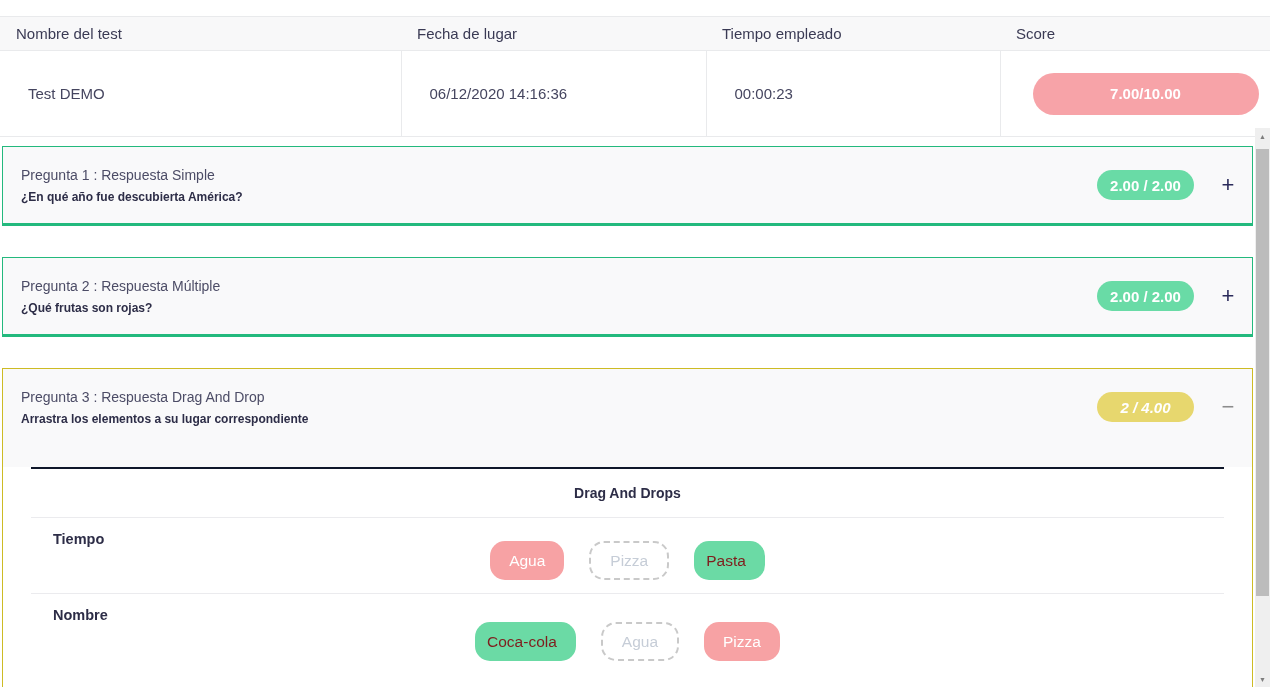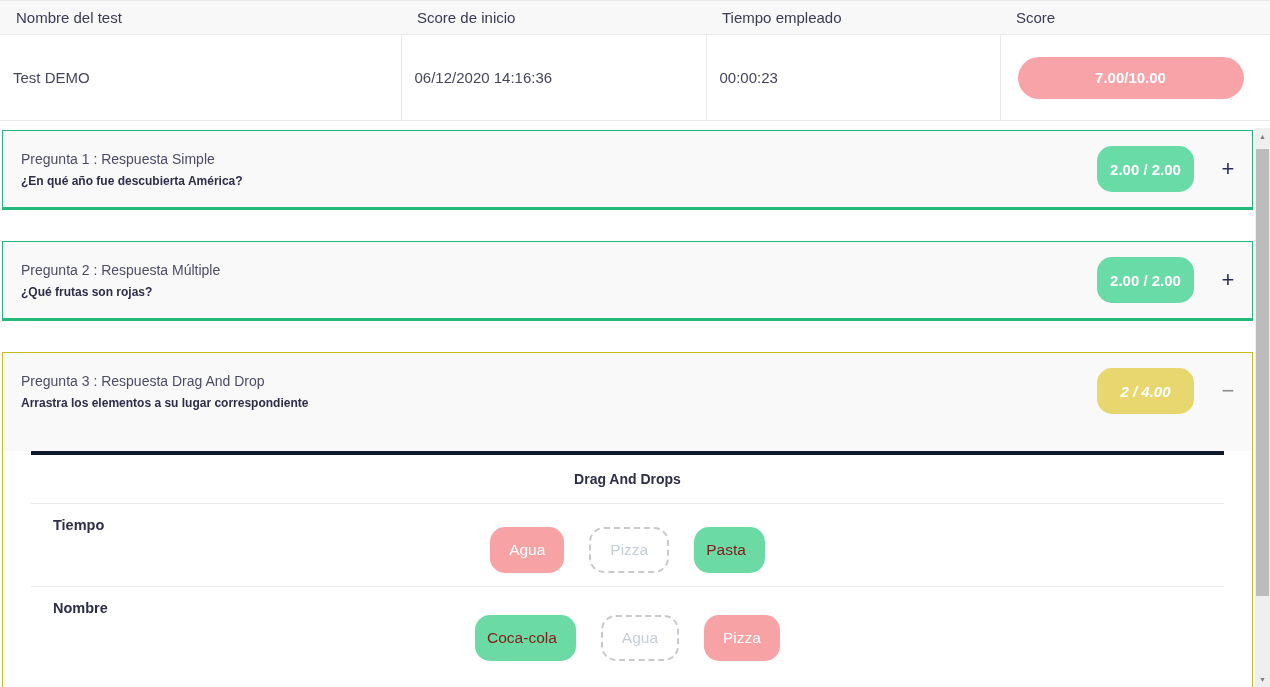--- a/index.html
+++ b/index.html
@@ -7,41 +7,41 @@
     width: 1270px; height: 687px;
     background: #ffffff;
     font-family: "Liberation Sans", sans-serif;
     overflow: hidden;
   }
 
   
   .results-table {
     width: 100%;
     border-collapse: collapse;
-    margin-top: 0;
+    margin-top: 16px;
     table-layout: fixed;
   }
   .results-table col.c1 { width: 401px; }
   .results-table col.c2 { width: 305px; }
   .results-table col.c3 { width: 294px; }
   .results-table th {
     background: #f8f8f9;
     border-top: 1px solid #e9eaec;
     border-bottom: 1px solid #e9eaec;
     font-weight: 400;
     color: #3a3a54;
     font-size: 15px;
     text-align: left;
     padding: 8px 16px;
     height: 34px;
   }
   .results-table td {
     height: 86px;
     border-bottom: 1px solid #e9eaec;
-    padding: 0 13px;
+    padding: 0 28px;
     font-size: 15px;
     color: #45455f;
     vertical-align: middle;
     background: #ffffff;
   }
   .results-table td + td { border-left: 1px solid #e9eaec; }
 
   .score-pill {
     width: 226px; height: 42px;
     border-radius: 21px;
@@ -75,21 +75,21 @@
     color: #4c4c66;
     font-size: 14px;
     margin-bottom: 7px;
   }
   .qcard-question {
     color: #2d2d47;
     font-size: 12px;
     font-weight: bold;
   }
   .qcard-badge {
-    min-width: 97px; height: 46px;
+    min-width: 97px; height: 30px;
     border-radius: 15px;
     background: #69dba6;
     color: #ffffff;
     font-weight: bold;
     font-size: 15px;
     display: flex; align-items: center; justify-content: center;
     padding: 0 8px;
     margin-right: 24px;
   }
   .qcard--yellow .qcard-badge { background: #e7d76e; font-style: italic; }
@@ -105,21 +105,21 @@
   }
   .qcard-toggle--minus { color: #8c8c8c; }
 
   
   .qcard-body {
     background: #ffffff;
     padding: 0 28px 20px 28px;
   }
   .dd-title-row {
     margin-top: 22px;
-    border-top: 4px solid #0f172a;
+    border-top: 2px solid #0f172a;
     border-bottom: 1px solid #ebebee;
     padding: 16px 0;
     text-align: center;
     font-weight: bold;
     font-size: 14px;
     color: #2d2d47;
   }
   .dd-group {
     position: relative;
     padding: 23px 0 13px 0;
@@ -131,21 +131,21 @@
     left: 22px; top: 13px;
     font-weight: bold;
     font-size: 14.5px;
     color: #2d2d47;
   }
   .dd-chips {
     display: flex; justify-content: center; align-items: center;
     gap: 25px;
   }
   .chip {
-    height: 46px;
+    height: 39px;
     border-radius: 15px;
     display: inline-flex; align-items: center; justify-content: center;
     padding: 0 19px;
     font-size: 15.5px;
     cursor: grab;
   }
   .chip[data-style="pink"]  { background: #f7a2a4; color: #ffffff; }
   .chip[data-style="green"] { background: #6bdaa5; color: #7f1d1d; padding-left: 12px; }
   .chip[data-style="ghost"] {
     background: transparent;
@@ -193,21 +193,21 @@
 <table class="results-table">
   <colgroup>
       <col class="c1">
       <col class="c2">
       <col class="c3">
       <col>
     </colgroup>
   <thead>
     <tr>
       <th>Nombre del test</th>
-      <th>Score de inicio</th>
+      <th>Fecha de lugar</th>
       <th>Tiempo empleado</th>
       <th>Score</th>
     </tr>
   </thead>
   <tbody>
     <tr>
       <td>Test DEMO</td>
       <td>06/12/2020 14:16:36</td>
       <td>00:00:23</td>
       <td>

